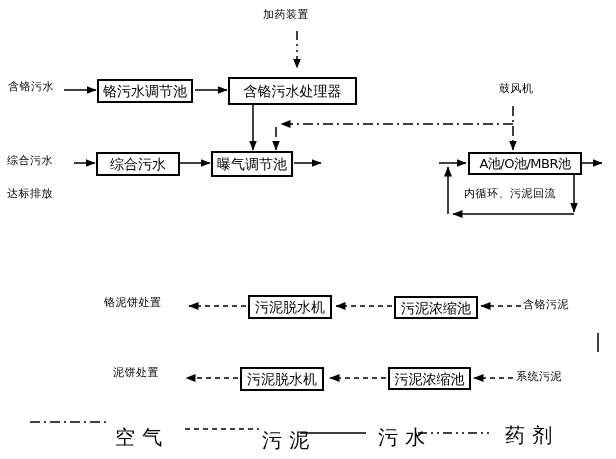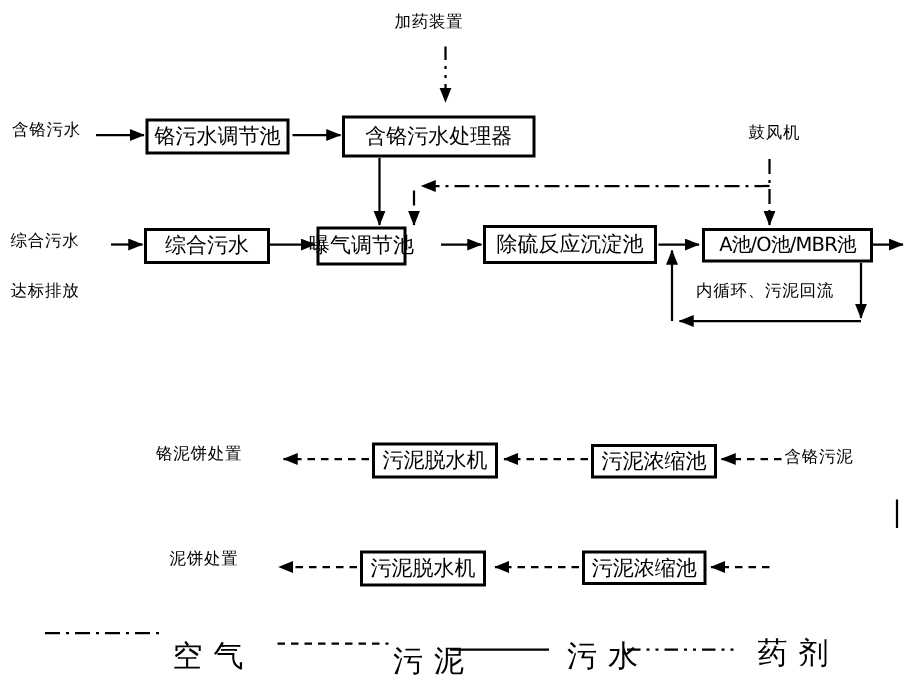--- a/index.html
+++ b/index.html
@@ -76,26 +76,26 @@
 
   <div class="lbl" style="left:263px; top:9px;">加药装置</div>
   <div class="lbl" style="left:8px;   top:81px;">含铬污水</div>
   <div class="lbl" style="left:7px;   top:155px;">综合污水</div>
   <div class="lbl" style="left:7px;   top:188px;">达标排放</div>
   <div class="lbl" style="left:499px; top:83px;">鼓风机</div>
   <div class="lbl" style="left:464px; top:188px;text-align:center;">内循环、污泥回流</div>
   <div class="lbl" style="left:104px; top:297px;">铬泥饼处置</div>
   <div class="lbl" style="left:523px; top:299px;">含铬污泥</div>
   <div class="lbl" style="left:113px; top:367px;">泥饼处置</div>
+  <div class="lbl" style="left:516px; top:371px;">系统污泥</div>
 
   <div class="node" style="left:97px;  top:79px;  width:96px;  height:24px;">铬污水调节池</div>
   <div class="node" style="left:228px; top:77px;  width:129px; height:28px;">含铬污水处理器</div>
   <div class="node" style="left:96px;  top:152px; width:84px;  height:24px;">综合污水</div>
-  <div class="node" style="left:211px; top:151px; width:60px;  height:26px;">曝气调节池</div>
-  <div class="node" style="left:322px; top:150px; width:116px; height:26px;">除硫反应沉淀池</div>
+  <div class="node" style="left:211px; top:151px; width:82px;  height:26px;">曝气调节池</div>
   <div class="node small-font" style="left:468px; top:152px; width:114px; height:23px;">A池/O池/MBR池</div>
   <div class="node" style="left:248px; top:295px; width:84px;  height:24px;">污泥脱水机</div>
   <div class="node" style="left:394px; top:296px; width:84px;  height:23px;">污泥浓缩池</div>
   <div class="node" style="left:240px; top:367px; width:84px;  height:24px;">污泥脱水机</div>
   <div class="node" style="left:388px; top:367px; width:83px;  height:23px;">污泥浓缩池</div>
 
   <div class="lbl legend-text" style="left:115px; top:426px;">空 气</div>
   <div class="lbl legend-text" style="left:262px; top:429px;">污 泥</div>
   <div class="lbl legend-text" style="left:378px; top:426px;">污 水</div>
   <div class="lbl legend-text" style="left:505px; top:424px;text-align:right;">药 剂</div>

